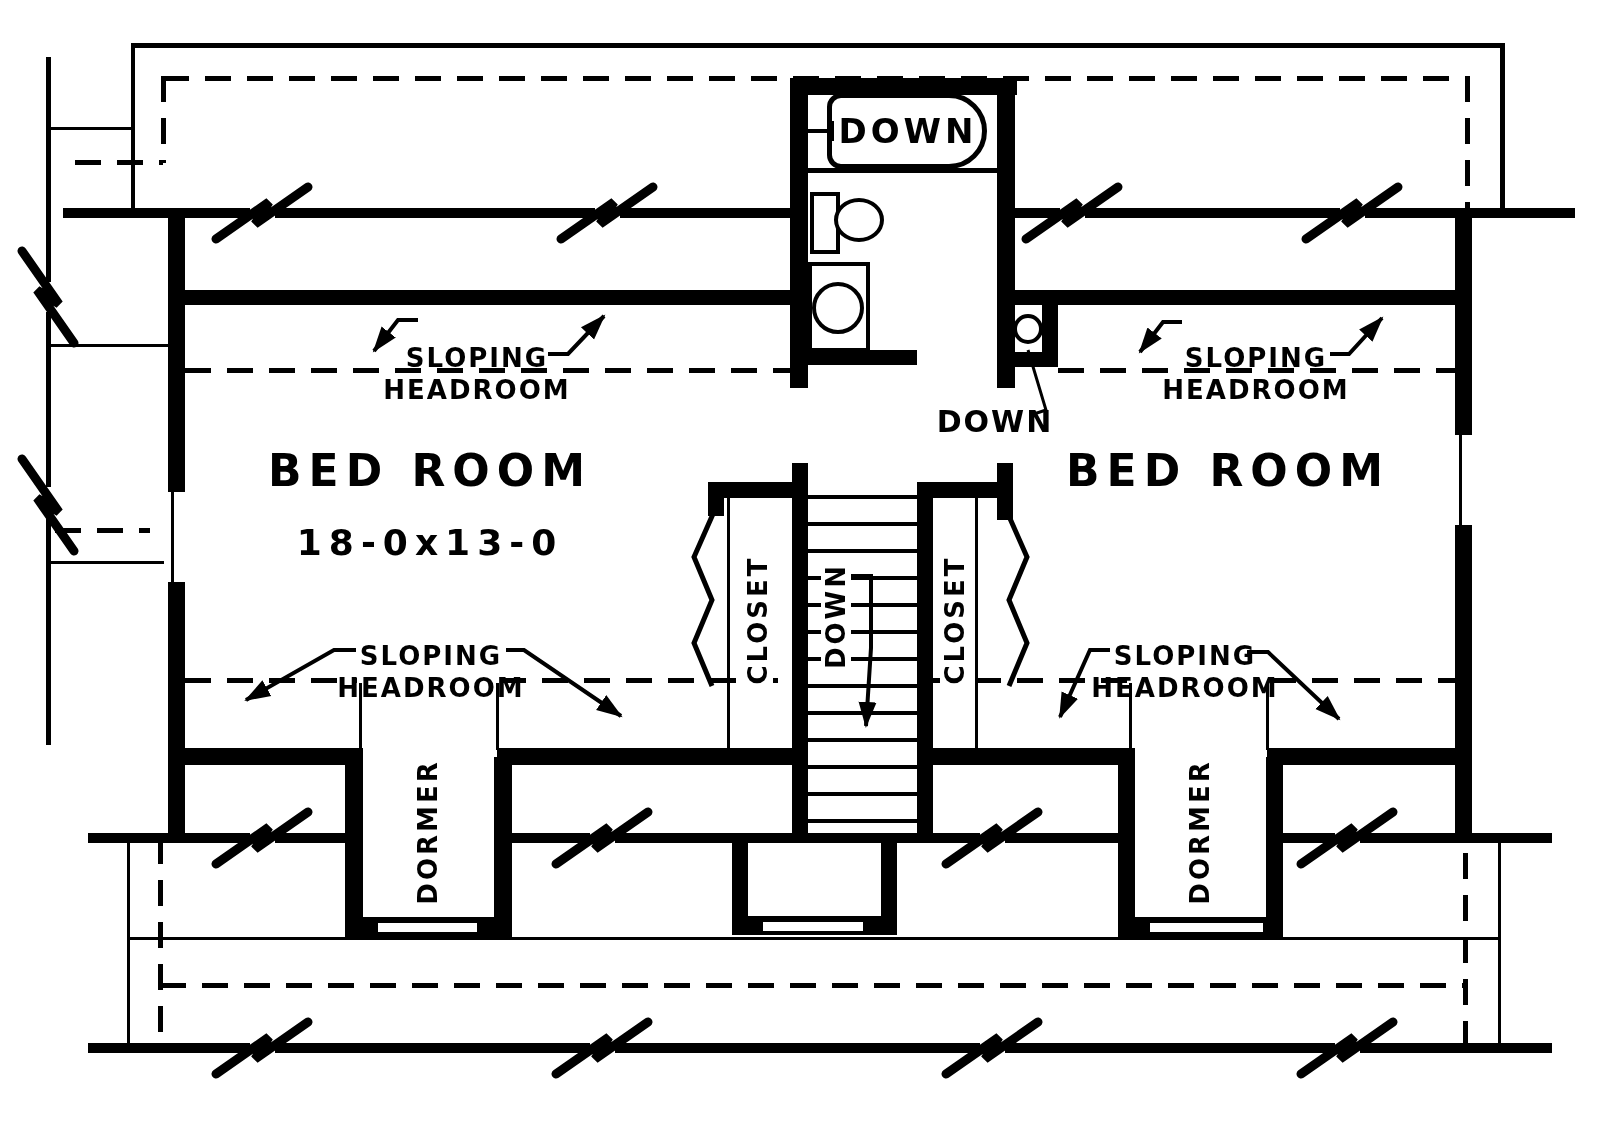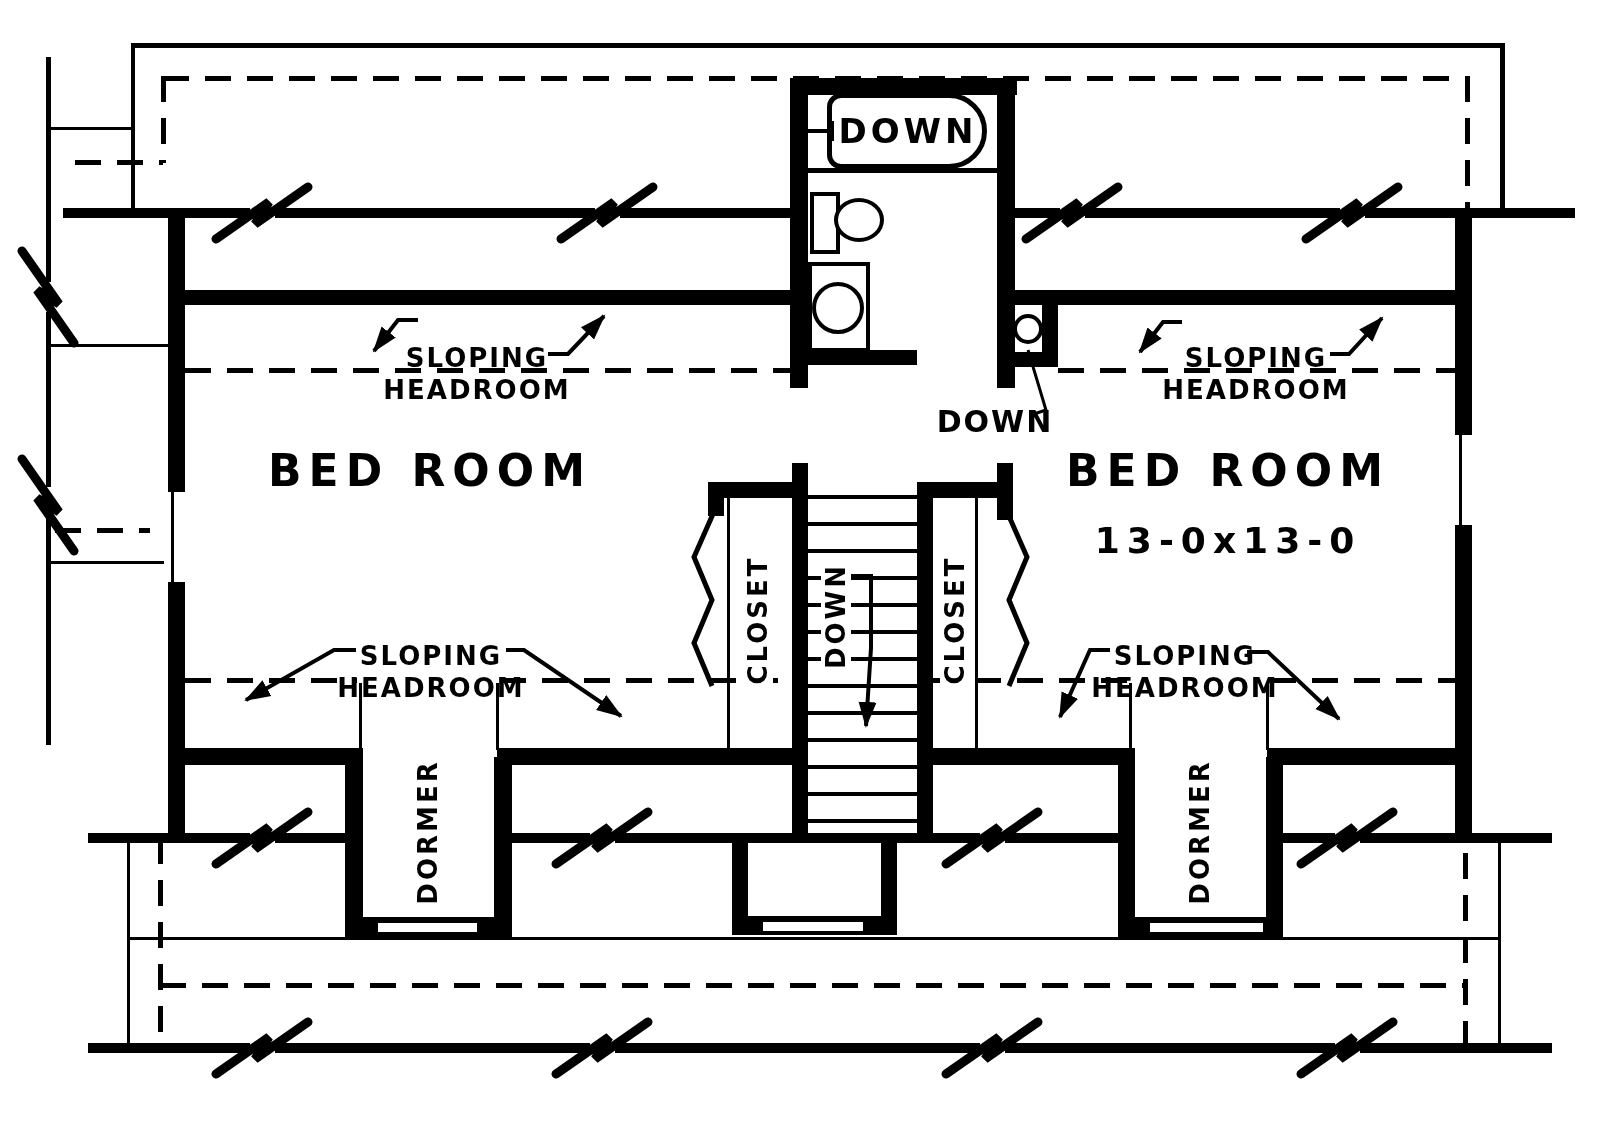--- a/index.html
+++ b/index.html
@@ -175,23 +175,23 @@
   <div class="rect z4" style="left:829px;top:121px;width:5px;height:20px;"></div>
   <div class="fixture" style="left:810px;top:192px;width:30px;height:62px;"></div>
   <div class="fixture" style="left:834px;top:198px;width:50px;height:44px;border-radius:50%;"></div>
   <div class="fixture" style="left:808px;top:262px;width:62px;height:90px;"></div>
   <div class="fixture" style="left:812px;top:282px;width:52px;height:52px;border-radius:50%;"></div>
   <div class="fixture" style="left:1013px;top:314px;width:30px;height:30px;border-radius:50%;"></div>
 
   <div class="lbl fixture-name" style="left:908px;top:131px;">DOWN</div>
 
   <div class="lbl room-name" style="left:430px;top:470px;">BED ROOM</div>
+  <div class="lbl room-size" style="left:430px;top:542px;">18-0x13-0</div>
 
   <div class="lbl room-name" style="left:1228px;top:470px;">BED ROOM</div>
-  <div class="lbl room-size" style="left:1228px;top:540px;">13-0x13-0</div>
 
   <div class="lbl note" style="left:477px;top:339px;">
     <span>SLOPING</span><br>
     <span>HEADROOM</span>
   </div>
   <div class="lbl note" style="left:1256px;top:339px;">
     <span>SLOPING</span><br>
     <span>HEADROOM</span>
   </div>
   <div class="lbl note" style="left:431px;top:637px;">

